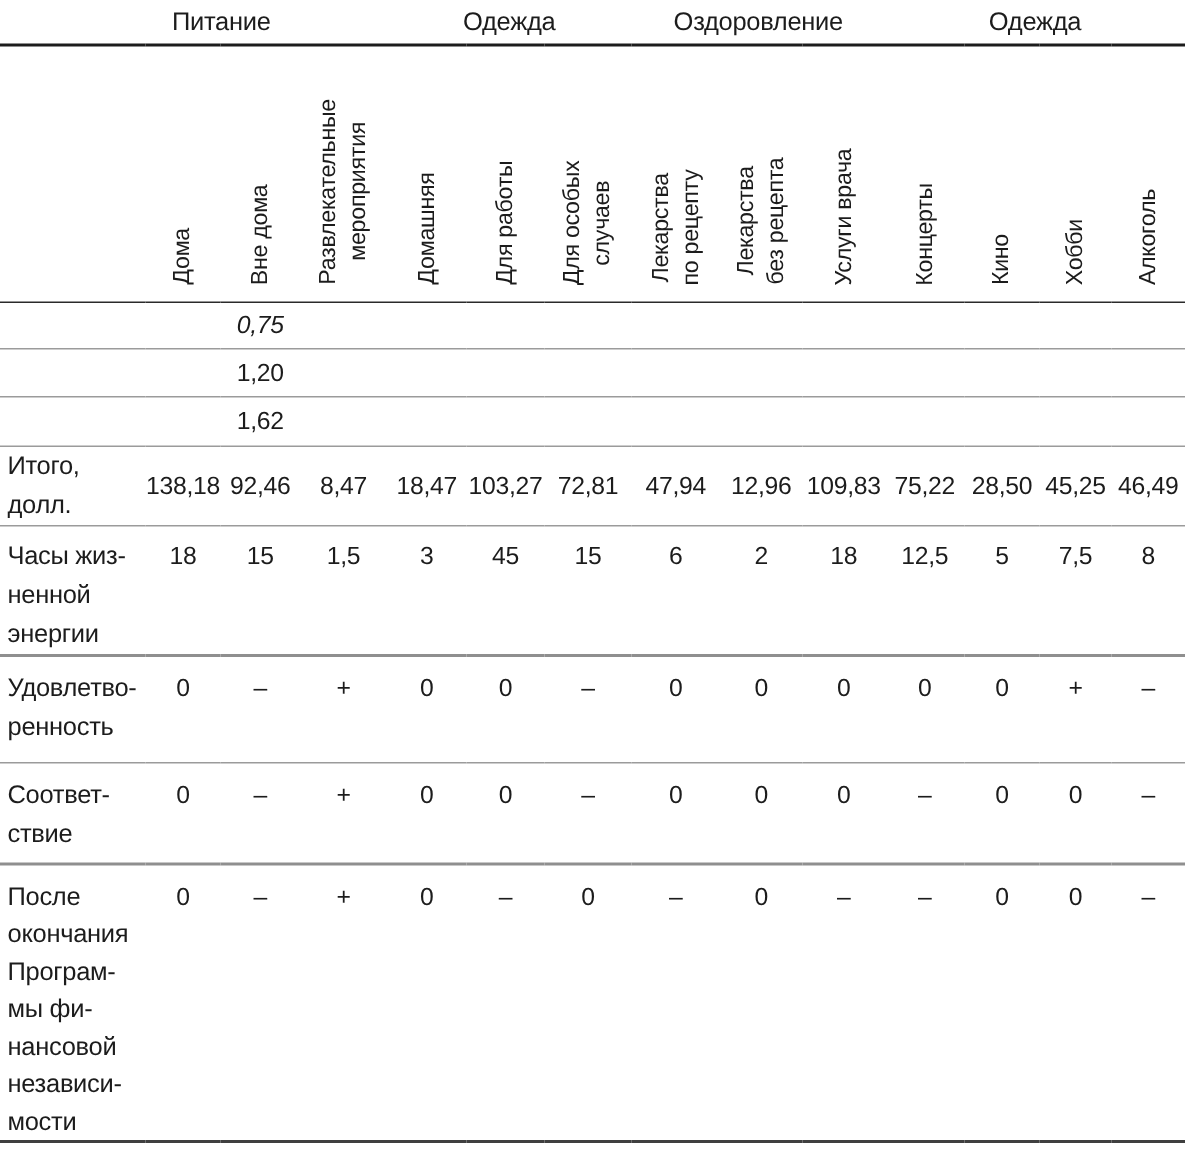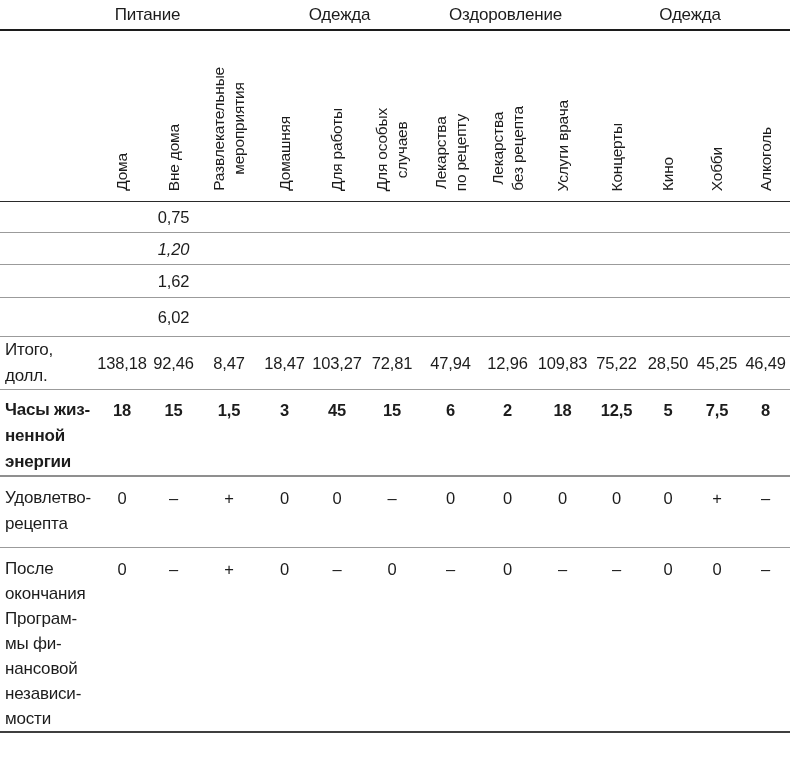--- a/index.html
+++ b/index.html
@@ -63,33 +63,32 @@
   }
   td.val {
     text-align: center;
     font-size: 16.5px;
     line-height: 26px;
     white-space: nowrap;
   }
 
   tr[data-row^="sub"] td { vertical-align: middle; border-bottom: 1px solid #9b9b9b; }
   tr[data-row="sub1"] td { height: 30px; }
-  tr[data-row="sub2"] td { height: 30px; }
-  tr[data-row="sub3"] td { height: 31px; font-style: italic; }
+  tr[data-row="sub2"] td { height: 30px; font-style: italic; }
+  tr[data-row="sub3"] td { height: 31px; }
   tr[data-row="sub4"] td { height: 32px; }
   tr[data-row="sub5"] td { height: 38px; }
 
   tr[data-row="totals"] td {
     height: 36px; vertical-align: middle;
     border-bottom: 1px solid #9b9b9b;
   }
   tr[data-row="life-energy-hours"] td {
     height: 78px; vertical-align: top; padding-top: 7px;
     border-bottom: 2px solid #8f8f8f;
-    font-weight: bold;
   }
   tr[data-row="satisfaction"] td {
     height: 62px; vertical-align: top; padding-top: 8px;
     border-bottom: 1px solid #9b9b9b;
   }
   tr[data-row="alignment"] td {
     height: 58px; vertical-align: top; padding-top: 8px;
     border-bottom: 2px solid #8f8f8f;
   }
   tr[data-row="after-fi"] td {
@@ -189,36 +188,20 @@
           <td class="val"></td>
           <td class="val"></td>
           <td class="val"></td>
           <td class="val"></td>
           <td class="val"></td>
           <td class="val"></td>
           <td class="val"></td>
           <td class="val"></td>
           <td class="val"></td>
         </tr>
-        <tr data-row="sub5">
-          <td class="rowlabel"></td>
-          <td class="val"></td>
-          <td class="val">6,02</td>
-          <td class="val"></td>
-          <td class="val"></td>
-          <td class="val"></td>
-          <td class="val"></td>
-          <td class="val"></td>
-          <td class="val"></td>
-          <td class="val"></td>
-          <td class="val"></td>
-          <td class="val"></td>
-          <td class="val"></td>
-          <td class="val"></td>
-        </tr>
         <tr data-row="totals">
           <td class="rowlabel">Итого, долл.</td>
           <td class="val">138,18</td>
           <td class="val">92,46</td>
           <td class="val">8,47</td>
           <td class="val">18,47</td>
           <td class="val">103,27</td>
           <td class="val">72,81</td>
           <td class="val">47,94</td>
           <td class="val">12,96</td>
@@ -241,33 +224,50 @@
           <td class="val">6</td>
           <td class="val">2</td>
           <td class="val">18</td>
           <td class="val">12,5</td>
           <td class="val">5</td>
           <td class="val">7,5</td>
           <td class="val">8</td>
         </tr>
         <tr data-row="satisfaction">
           <td class="rowlabel">Удовлетво-
-рецепта</td>
-          <td class="val">0</td>
-          <td class="val">–</td>
-          <td class="val">+</td>
-          <td class="val">0</td>
-          <td class="val">0</td>
-          <td class="val">–</td>
-          <td class="val">0</td>
-          <td class="val">0</td>
-          <td class="val">0</td>
-          <td class="val">0</td>
-          <td class="val">0</td>
-          <td class="val">+</td>
+ренность</td>
+          <td class="val">0</td>
+          <td class="val">–</td>
+          <td class="val">+</td>
+          <td class="val">0</td>
+          <td class="val">0</td>
+          <td class="val">–</td>
+          <td class="val">0</td>
+          <td class="val">0</td>
+          <td class="val">0</td>
+          <td class="val">0</td>
+          <td class="val">0</td>
+          <td class="val">+</td>
+          <td class="val">–</td>
+        </tr>
+        <tr data-row="alignment">
+          <td class="rowlabel">Соответ-
+ствие</td>
+          <td class="val">0</td>
+          <td class="val">–</td>
+          <td class="val">+</td>
+          <td class="val">0</td>
+          <td class="val">0</td>
+          <td class="val">–</td>
+          <td class="val">0</td>
+          <td class="val">0</td>
+          <td class="val">0</td>
+          <td class="val">–</td>
+          <td class="val">0</td>
+          <td class="val">0</td>
           <td class="val">–</td>
         </tr>
         <tr data-row="after-fi">
           <td class="rowlabel">После
 окончания
 Програм-
 мы фи-
 нансовой
 независи-
 мости</td>

